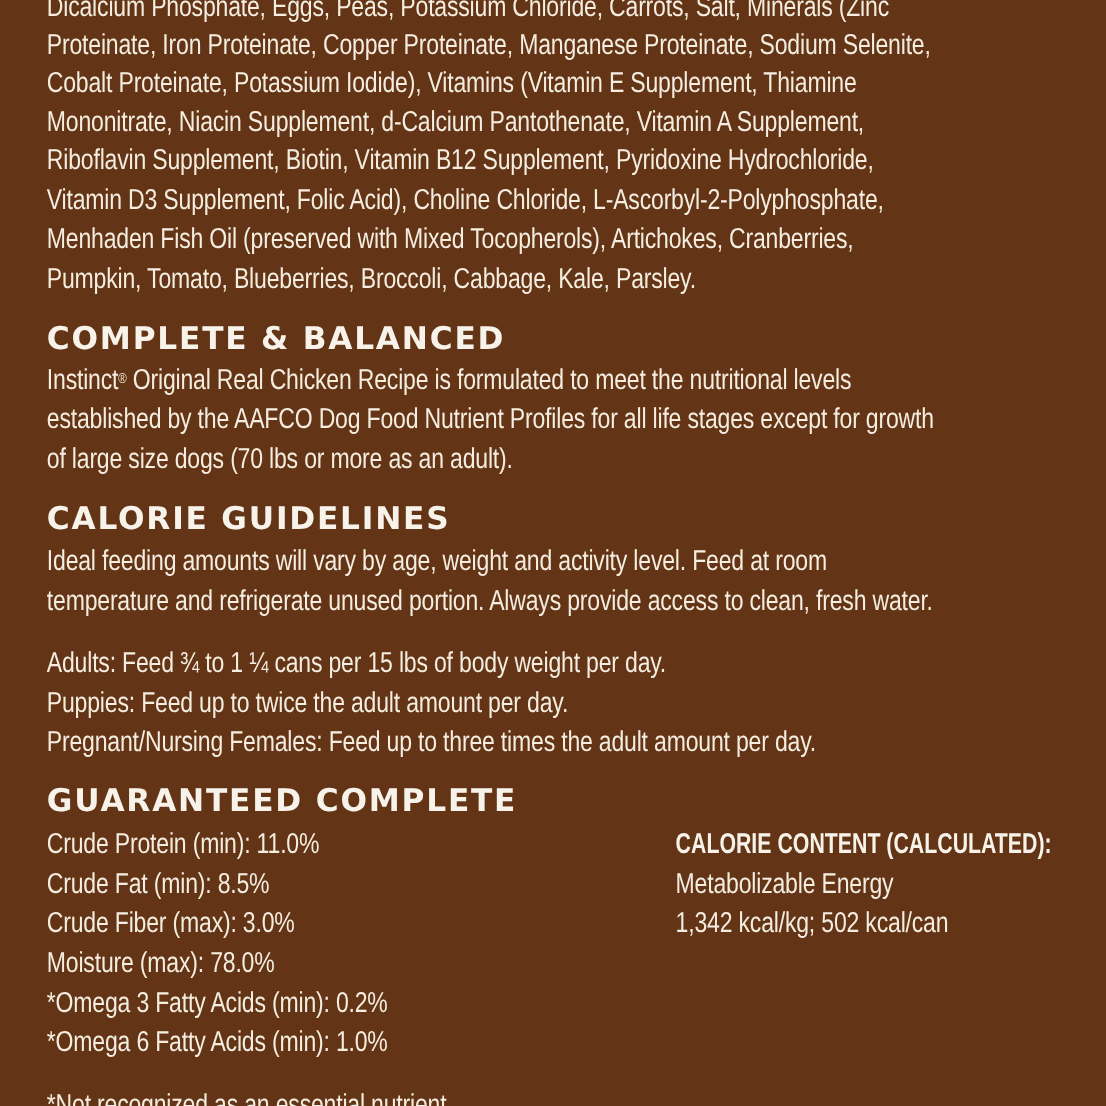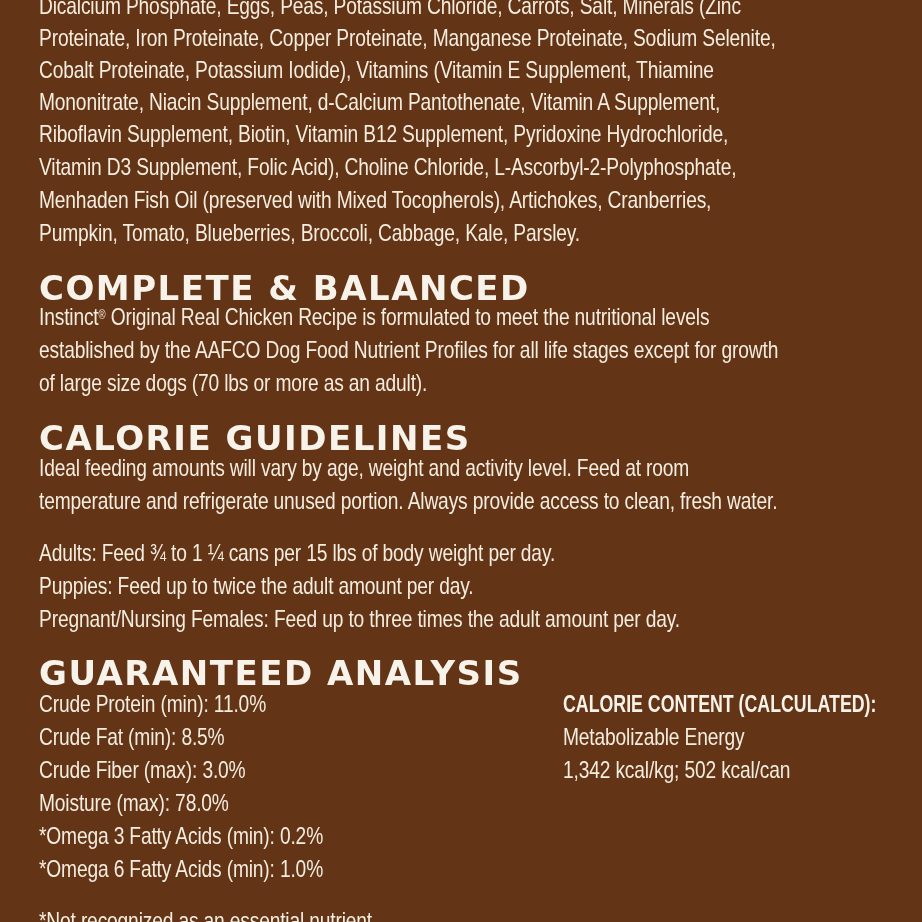--- a/index.html
+++ b/index.html
@@ -16,21 +16,21 @@
     font-size: 24px; line-height: 32px;
     white-space: nowrap;
     transform-origin: left top;
     transform: scaleX(0.80);
     letter-spacing: -0.2px;
   }
   .heading {
     position: absolute; left: 0;
     font-family: "DejaVu Sans", sans-serif;
     font-weight: bold;
-    font-size: 34px;
+    font-size: 26px;
     letter-spacing: 1.5px;
     white-space: nowrap;
     color: #f8f3ea;
   }
   .calorie-title {
     position: absolute;
     font-family: "Liberation Sans", sans-serif;
     font-weight: bold; font-size: 24px;
     white-space: nowrap;
     transform-origin: left top;
@@ -65,21 +65,21 @@
   <div>
     <div class="heading" style="top:418px">CALORIE GUIDELINES</div>
     <div class="body-line" style="top:452px">Ideal feeding amounts will vary by age, weight and activity level. Feed at room</div>
     <div class="body-line" style="top:485px">temperature and refrigerate unused portion. Always provide access to clean, fresh water.</div>
     <div class="body-line" style="top:537px">Adults: Feed ¾ to 1 ¼ cans per 15 lbs of body weight per day.</div>
     <div class="body-line" style="top:570px">Puppies: Feed up to twice the adult amount per day.</div>
     <div class="body-line" style="top:603px">Pregnant/Nursing Females: Feed up to three times the adult amount per day.</div>
   </div>
 
   <div>
-    <div class="heading" style="top:653px">GUARANTEED ANALYSIS</div>
+    <div class="heading" style="top:653px">GUARANTEED COMPLETE</div>
     <div class="body-line" style="top:688px">Crude Protein (min): 11.0%</div>
     <div class="body-line" style="top:721px">Crude Fat (min): 8.5%</div>
     <div class="body-line" style="top:754px">Crude Fiber (max): 3.0%</div>
     <div class="body-line" style="top:787px">Moisture (max): 78.0%</div>
     <div class="body-line" style="top:820px">*Omega 3 Fatty Acids (min): 0.2%</div>
     <div class="body-line" style="top:853px">*Omega 6 Fatty Acids (min): 1.0%</div>
     <div class="body-line" style="top:905px">*Not recognized as an essential nutrient.</div>
   </div>
 
   <div>

